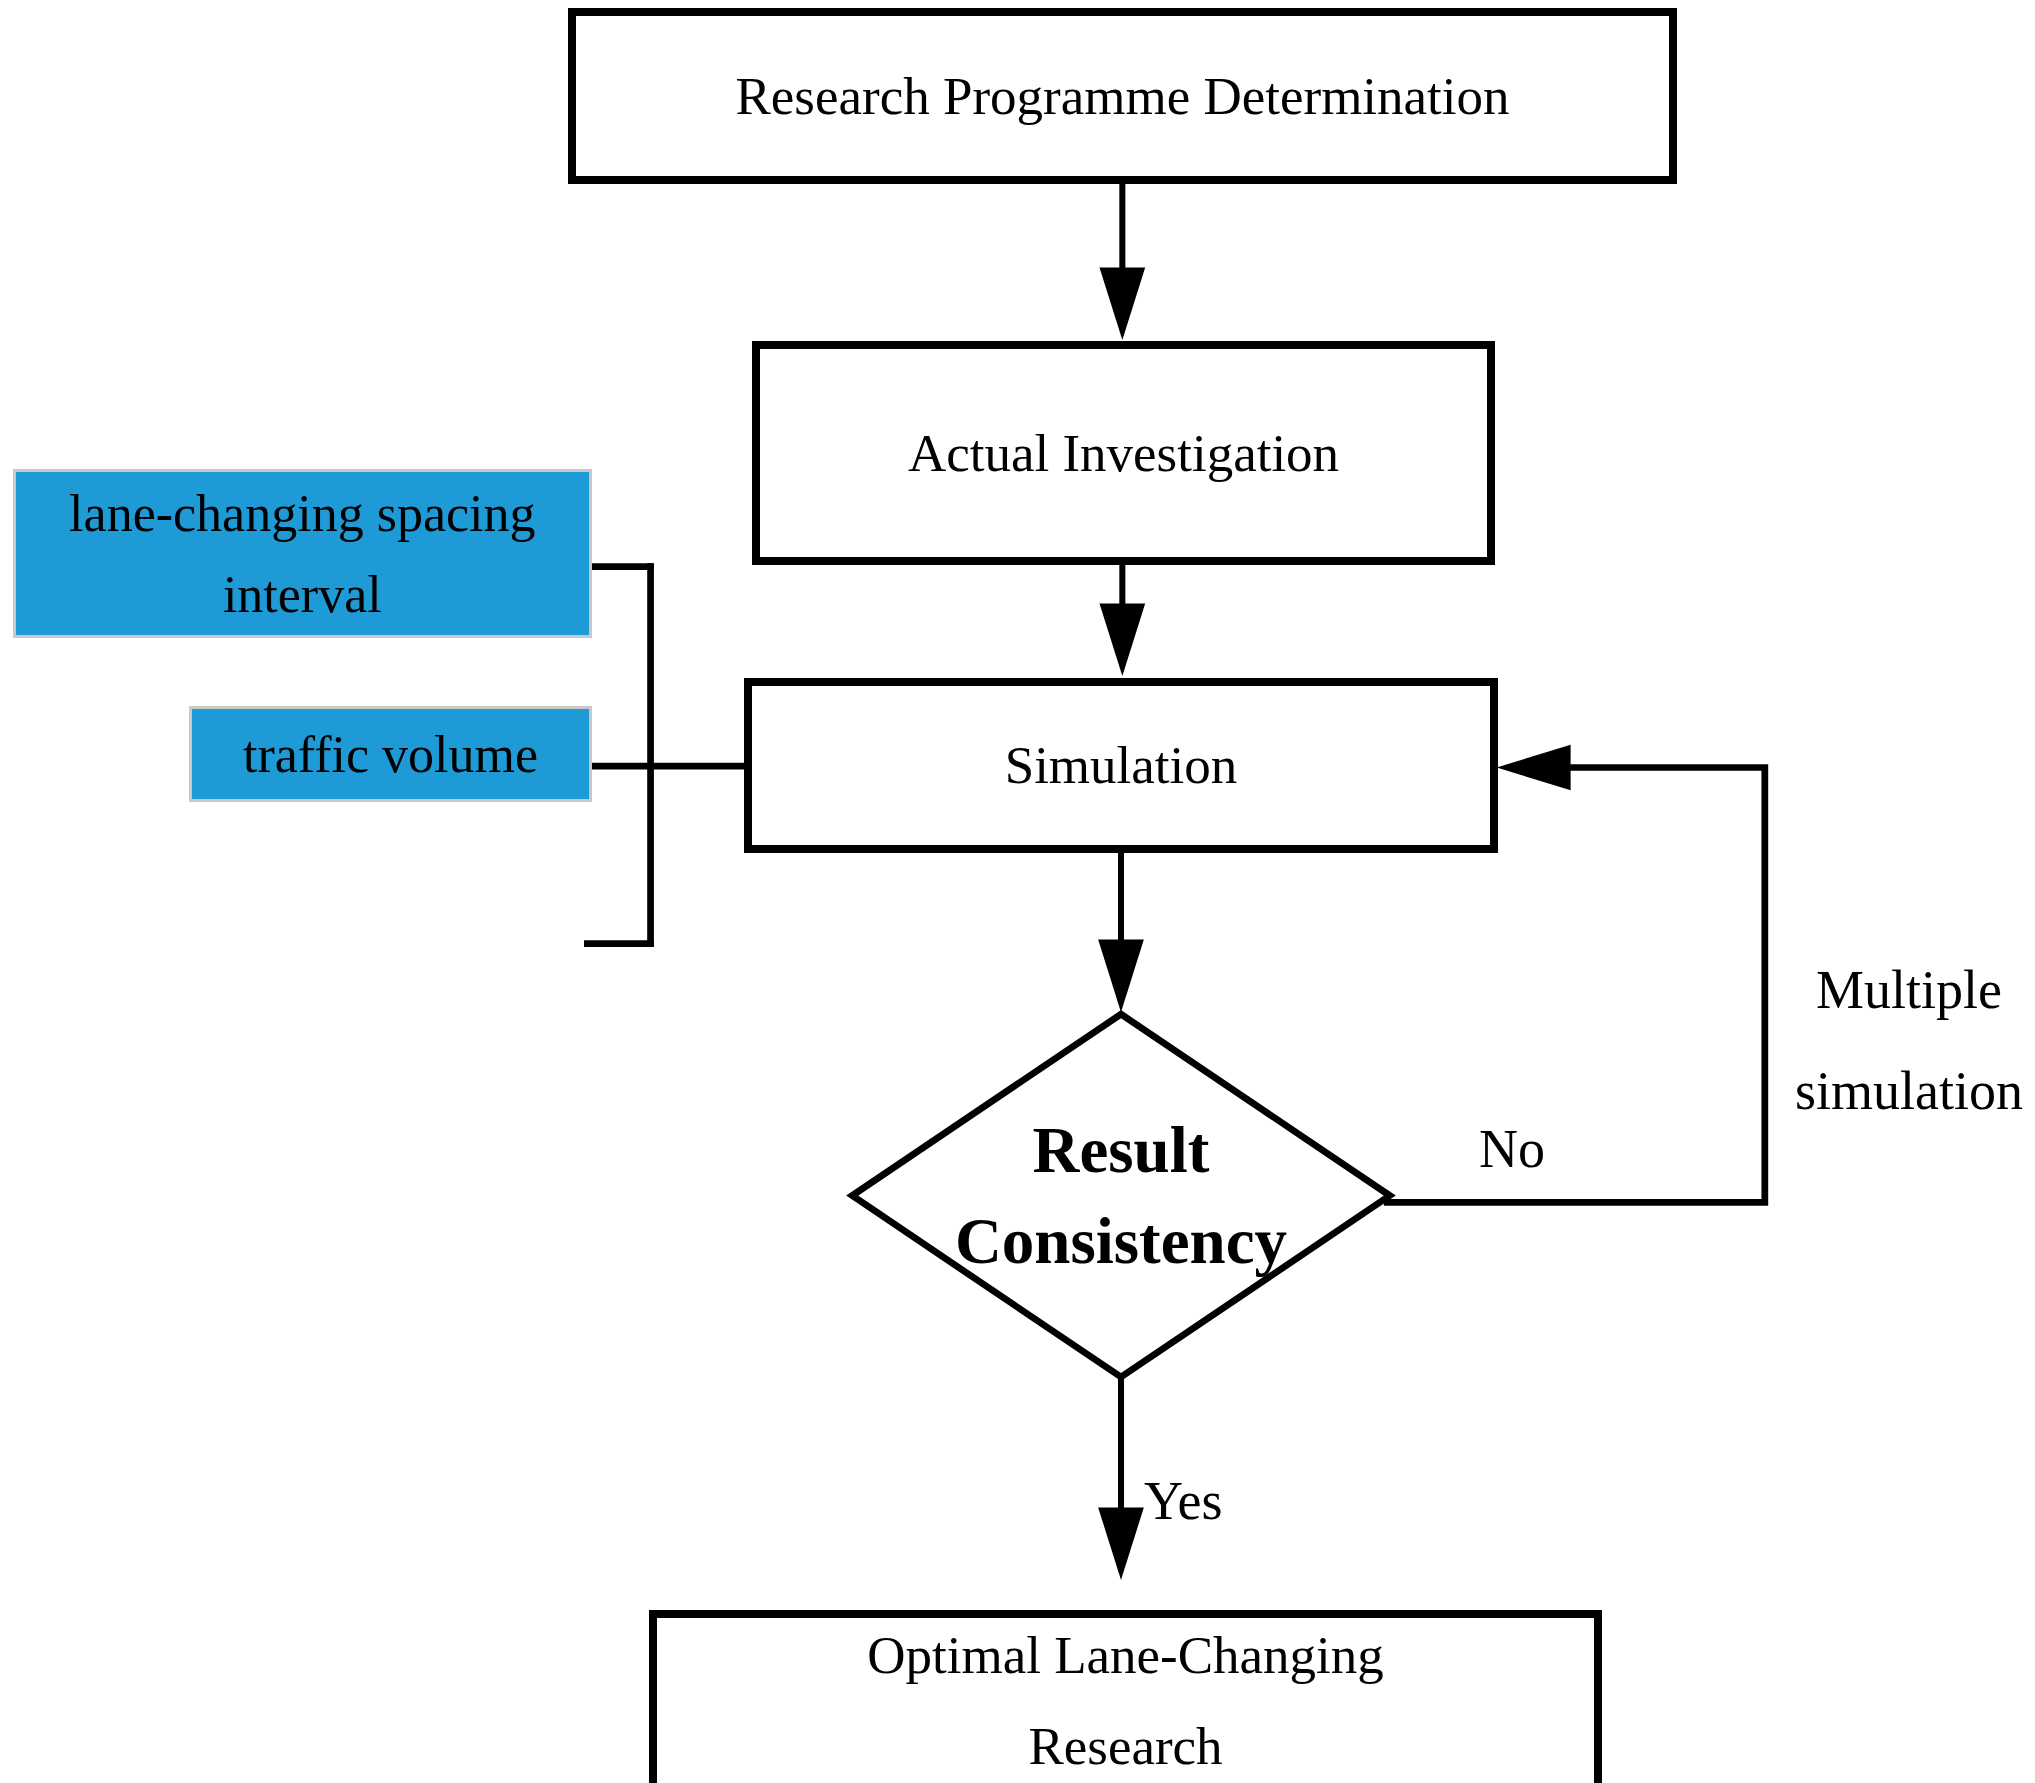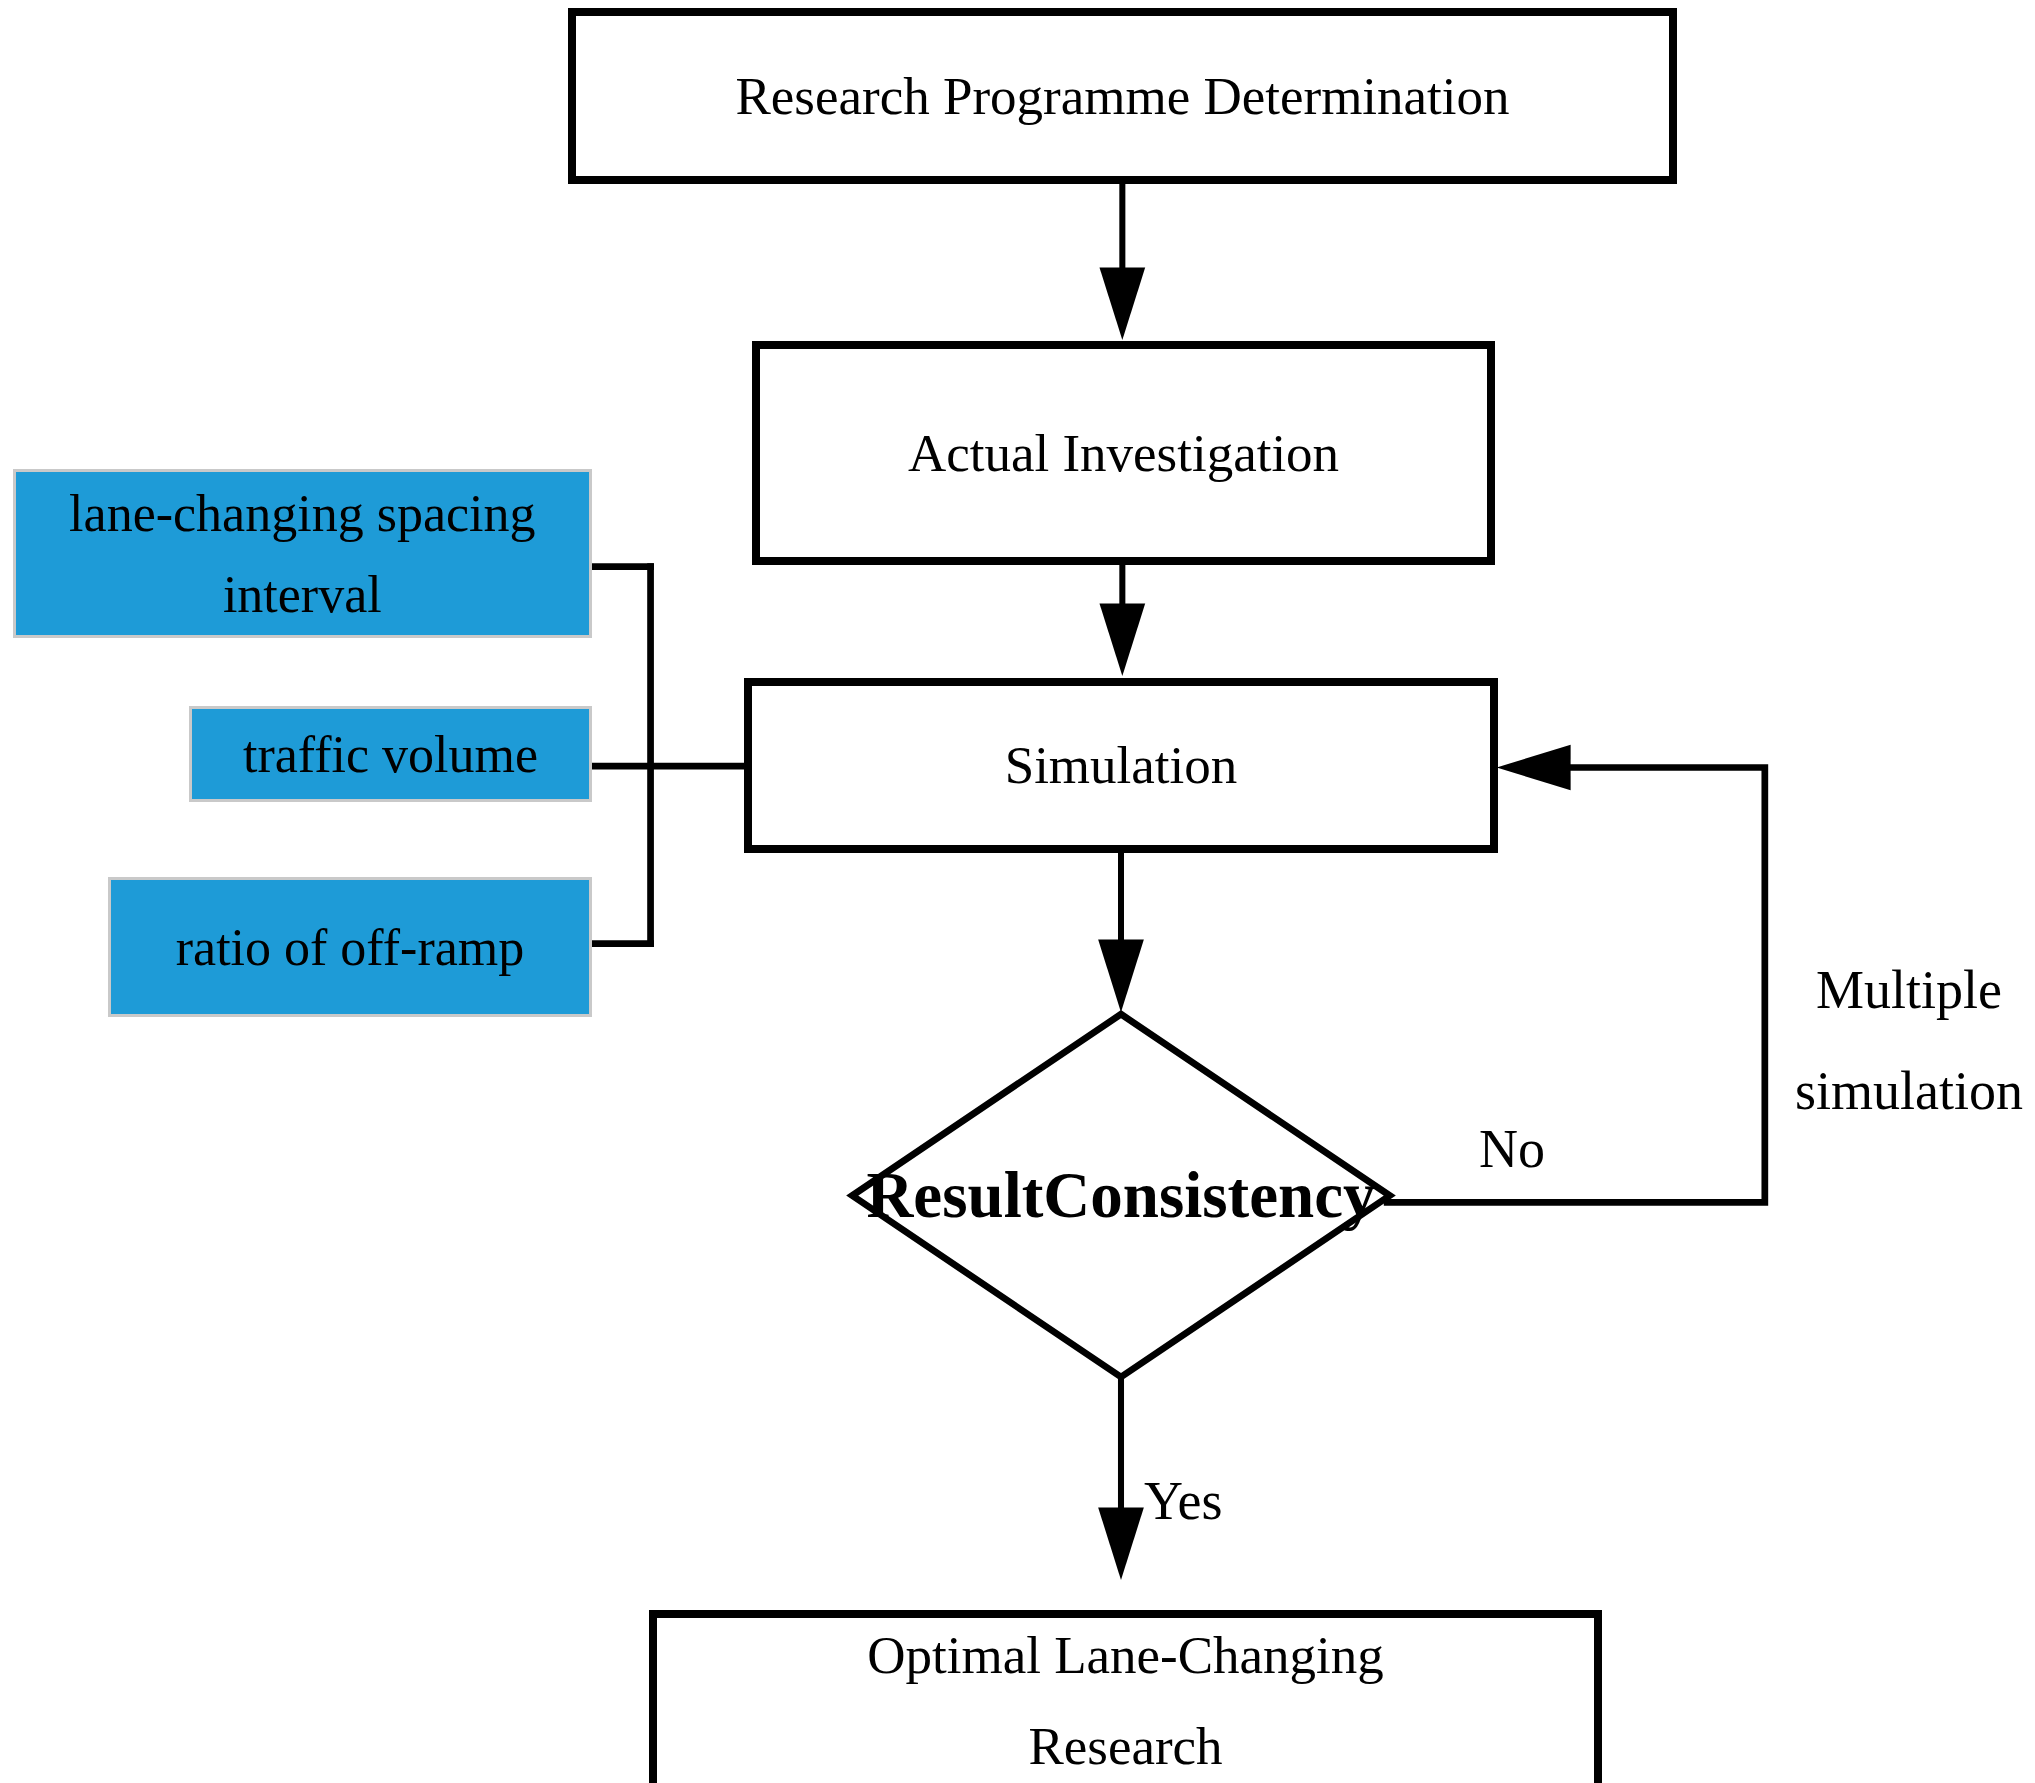--- a/index.html
+++ b/index.html
@@ -36,21 +36,21 @@
   .node.input {
     border: 3.4px solid #c9c9c9;
     background: #1e9bd7;
     font-weight: normal;
     font-size: 52px;
     line-height: 81px;
   }
   .diamond-label {
     position: absolute;
     display: flex;
-    flex-direction: row;
+    flex-direction: column;
     align-items: center;
     justify-content: center;
     text-align: center;
     font-weight: bold;
     font-size: 65px;
     line-height: 91px;
     background: transparent;
   }
   .edge-label {
     position: absolute;
@@ -131,23 +131,20 @@
 
   <div class="node input" id="input1">
     <span>lane-changing spacing</span>
     <span>interval</span>
   </div>
 
   <div class="node input" id="input2">
     <span>traffic volume</span>
   </div>
 
-  <div class="node input" id="input3">
-    <span>ratio of off-ramp</span>
-  </div>
 
   <div class="edge-label" id="label-yes">Yes</div>
   <div class="edge-label" id="label-no">No</div>
   <div class="edge-label centered" id="label-loop">
     <div>Multiple</div>
     <div>simulation</div>
   </div>
 
 </div>
 

